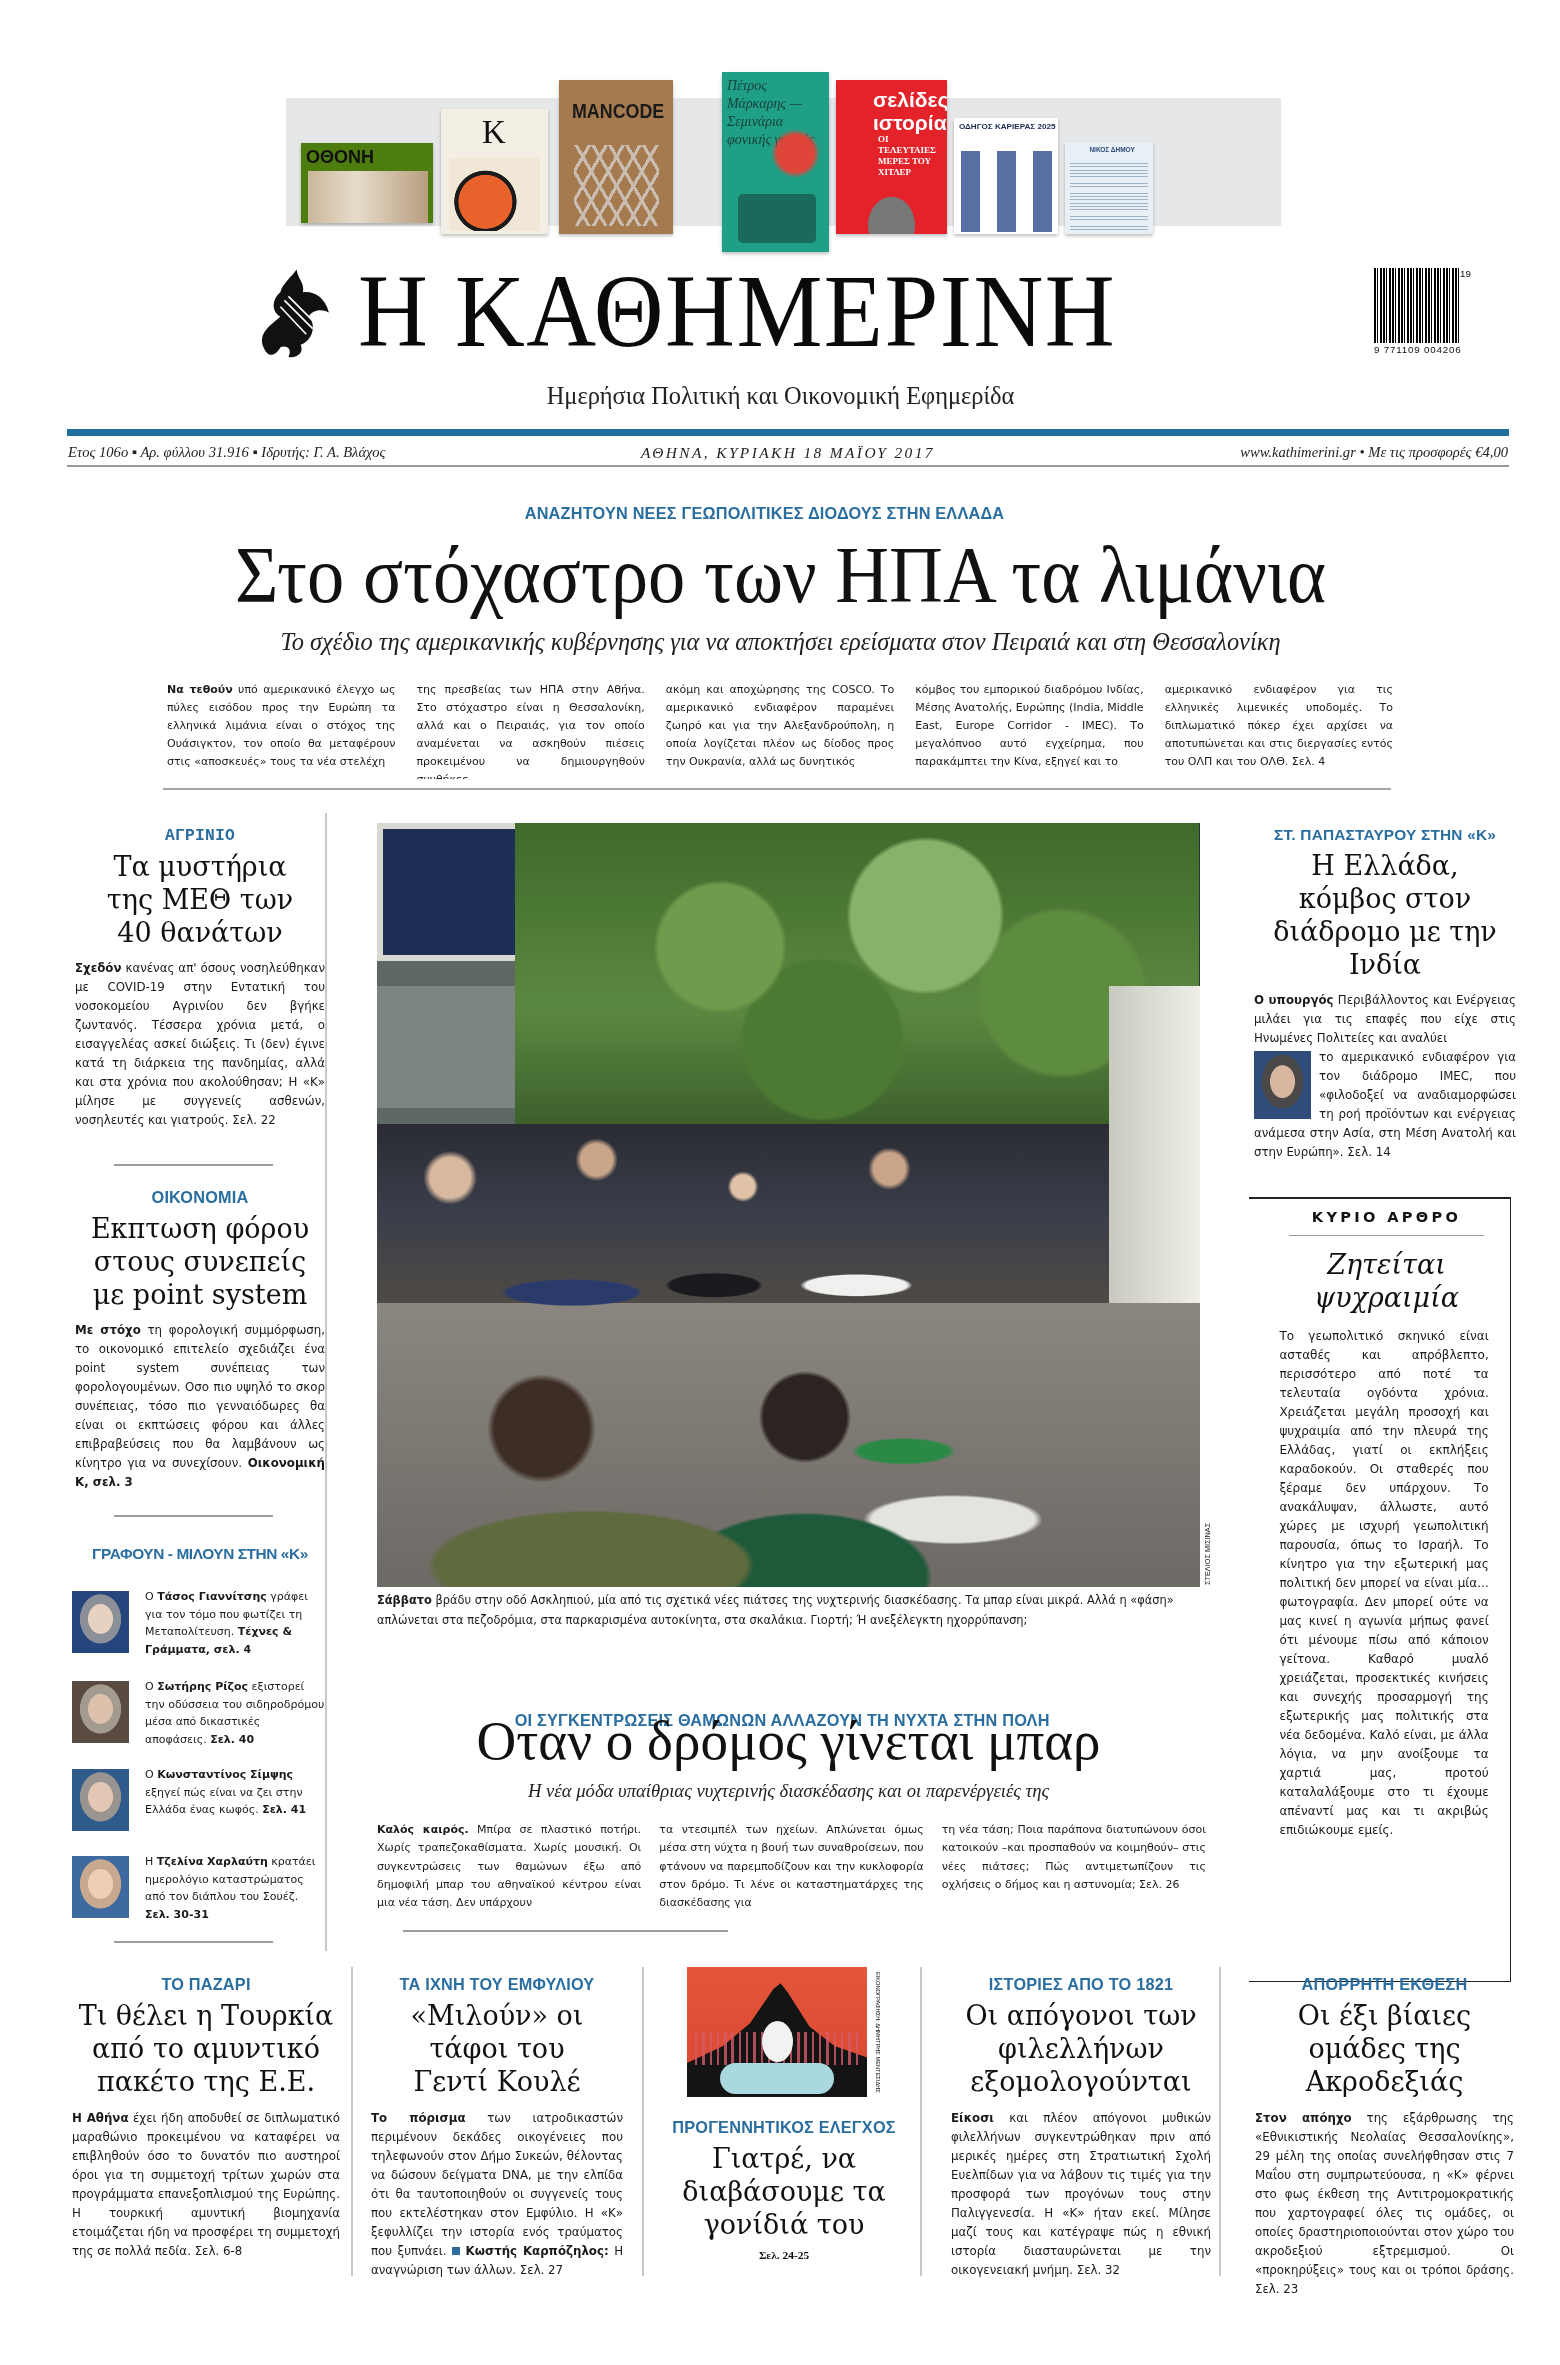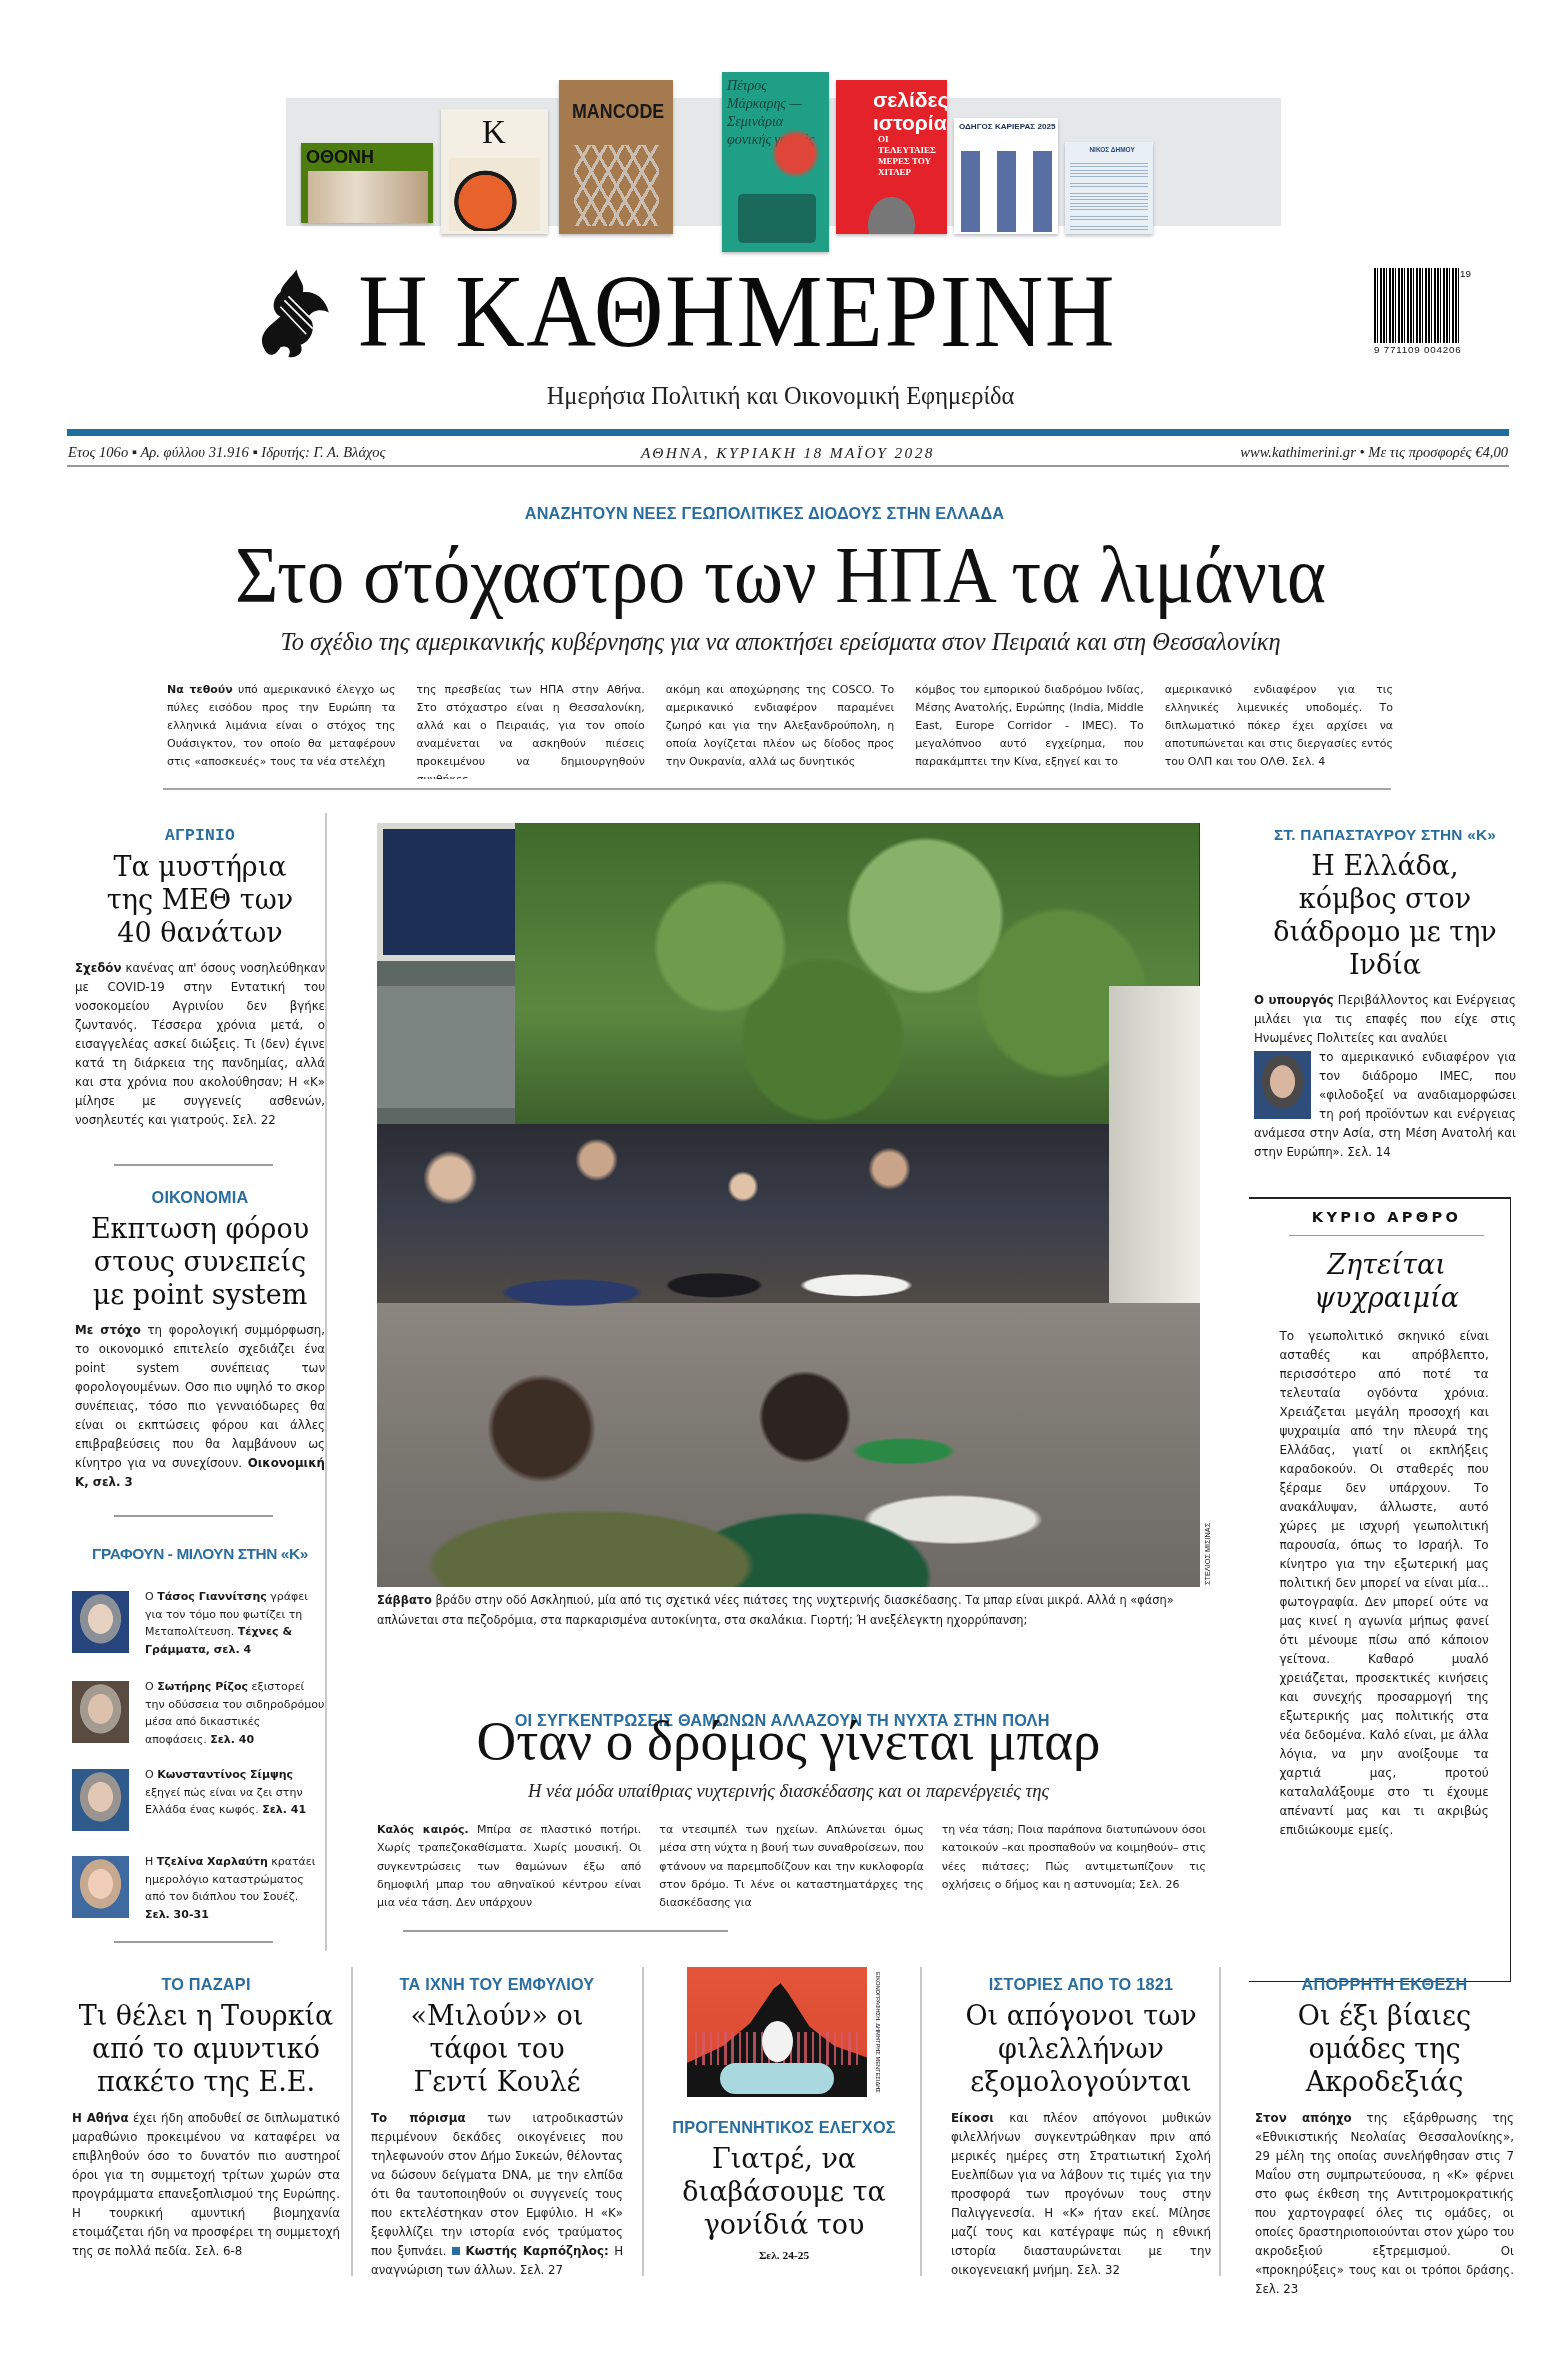--- a/index.html
+++ b/index.html
@@ -111,21 +111,21 @@
 <div class="abs logo-text">Η ΚΑΘΗΜΕΡΙΝΗ</div>
 <div class="abs barcode">
   <div class="barcode-bars"></div>
   <div class="barcode-num">9 771109 004206</div>
   <div class="barcode-issue">19</div>
 </div>
 <div class="abs tagline">Ημερήσια Πολιτική και Οικονομική Εφημερίδα</div>
 <div class="abs blue-rule"></div>
 <div class="abs meta-row">
   <span class="meta-left">Ετος 106ο ▪ Αρ. φύλλου 31.916 ▪ Ιδρυτής: Γ. Α. Βλάχος</span>
-  <span class="meta-center">ΑΘΗΝΑ, ΚΥΡΙΑΚΗ 18 ΜΑΪΟΥ 2028</span>
+  <span class="meta-center">ΑΘΗΝΑ, ΚΥΡΙΑΚΗ 18 ΜΑΪΟΥ 2017</span>
   <span class="meta-right">www.kathimerini.gr • Με τις προσφορές €4,00</span>
 </div>
 <div class="abs grey-rule"></div>
 
 <div class="abs kicker lead-kicker">ΑΝΑΖΗΤΟΥΝ ΝΕΕΣ ΓΕΩΠΟΛΙΤΙΚΕΣ ΔΙΟΔΟΥΣ ΣΤΗΝ ΕΛΛΑΔΑ</div>
 <div class="abs lead-head">Στο στόχαστρο των ΗΠΑ τα λιμάνια</div>
 <div class="abs lead-sub">Το σχέδιο της αμερικανικής κυβέρνησης για να αποκτήσει ερείσματα στον Πειραιά και στη Θεσσαλονίκη</div>
 <div class="abs lead-cols">
   <div class="lead-col"><b>Να τεθούν</b> <span>υπό αμερικανικό έλεγχο ως πύλες εισόδου προς την Ευρώπη τα ελληνικά λιμάνια είναι ο στόχος της Ουάσιγκτον, τον οποίο θα μεταφέρουν στις «αποσκευές» τους τα νέα στελέχη</span></div>
   <div class="lead-col">της πρεσβείας των ΗΠΑ στην Αθήνα. Στο στόχαστρο είναι η Θεσσαλονίκη, αλλά και ο Πειραιάς, για τον οποίο αναμένεται να ασκηθούν πιέσεις προκειμένου να δημιουργηθούν συνθήκες</div>

